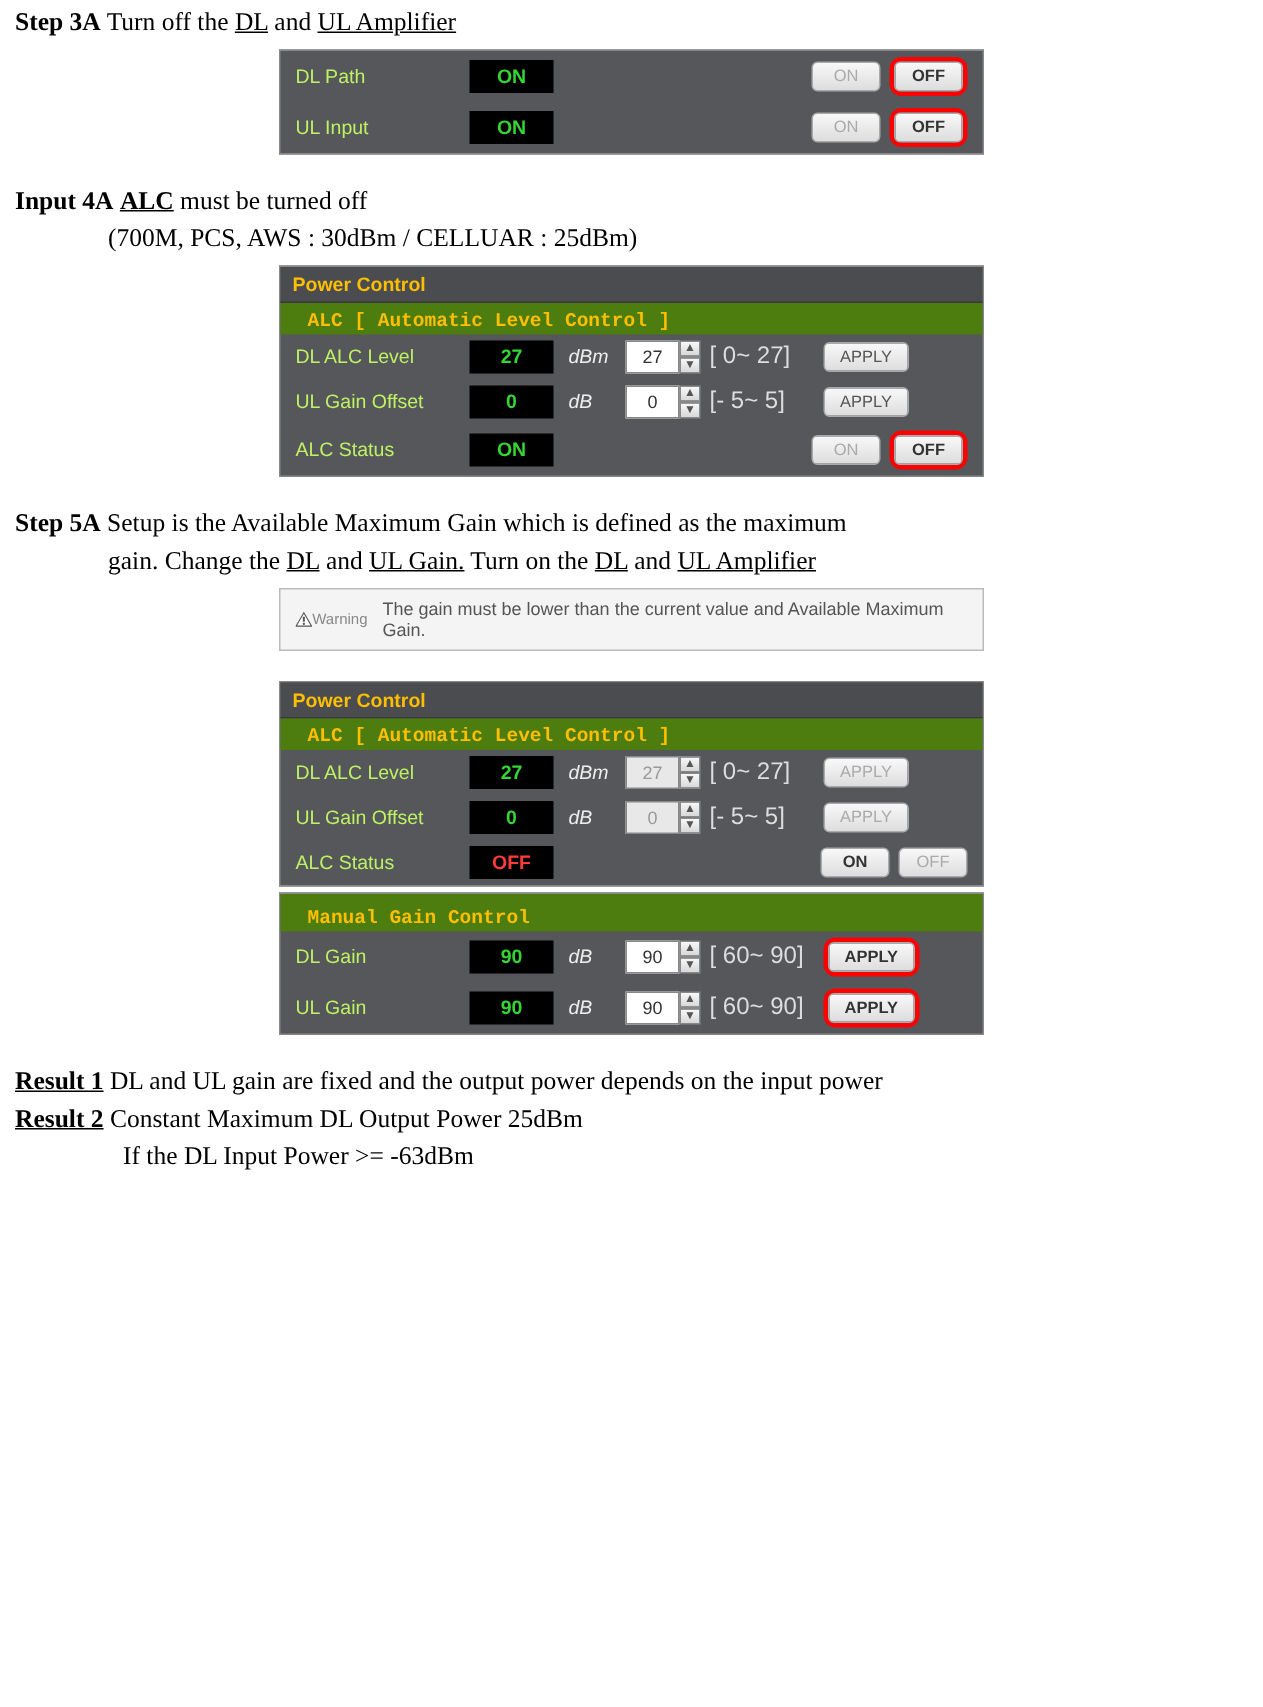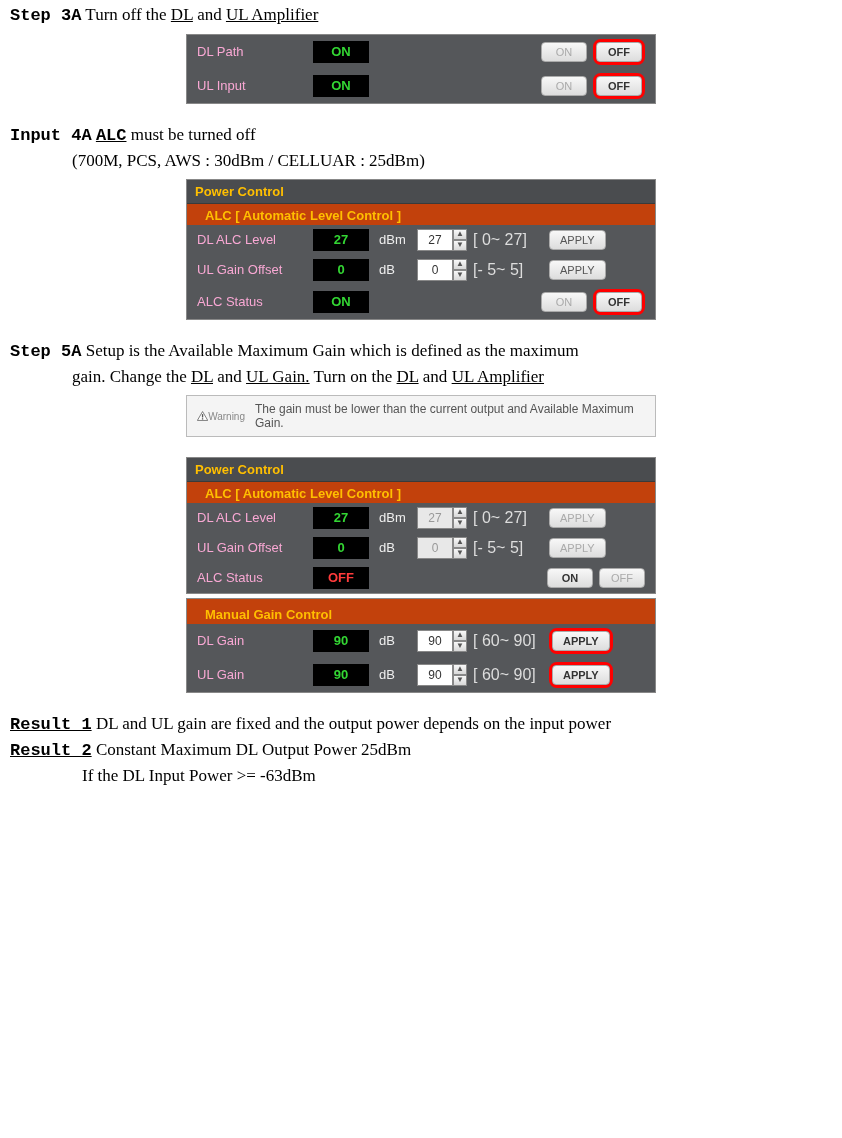--- a/index.html
+++ b/index.html
@@ -5,21 +5,21 @@
     * { margin: 0; padding: 0; box-sizing: border-box; }
     body {
       background: #fff;
       font-family: Georgia, 'Times New Roman', serif;
       font-size: 17px;
       color: #000;
       width: 842px;
       padding: 4px 10px 20px 10px;
     }
     .step-line { margin-bottom: 2px; }
-    .step-label { font-weight: bold; font-family: Liberation Mono, monospace; }
+    .step-label { font-weight: bold; }
     .underline { text-decoration: underline; }
     .indent { margin-left: 62px; }
     .panel-wrap { display: flex; justify-content: center; margin: 6px 0 20px 0; }
 
     
     .panel {
       background: #55575a;
       border: 1px solid #888;
       color: #fff;
       font-family: Arial, sans-serif;
@@ -29,41 +29,42 @@
       background: #4a4c4f;
       color: #ffbf00;
       font-weight: bold;
       padding: 4px 8px;
       border-bottom: 1px solid #3a3a3a;
     }
     .panel-subheader {
       color: #ffbf00;
       font-weight: bold;
       padding: 4px 8px 2px 18px;
-      background: #c2410c;
+      background: #4d7c0f;
+      font-family: Liberation Mono, monospace;
     }
     .panel-row {
       display: flex;
       align-items: center;
       padding: 4px 10px;
       gap: 6px;
     }
-    .row-label { width: 110px; color: #f9a8d4; }
+    .row-label { width: 110px; color: #bef264; }
     .value-box {
       width: 56px;
       height: 22px;
       background: #000;
       color: #33d633;
       display: flex;
       align-items: center;
       justify-content: center;
       font-weight: bold;
     }
     .value-box.red { color: #ff3b3b; }
-    .unit { width: 36px; color: #eee; padding-left: 4px; }
+    .unit { width: 36px; color: #eee; padding-left: 4px; font-style: italic; }
     .spinner {
       display: flex;
       align-items: center;
       height: 22px;
     }
     .spinner-input {
       width: 36px;
       height: 22px;
       background: #fff;
       color: #333;
@@ -234,21 +235,21 @@
 <div class="panel-wrap">
   <div class="warning-box">
     <div class="warning-icon">
       <svg viewBox="0 0 30 26">
         <polygon points="15,1 29,25 1,25" fill="#fff" stroke="#555" stroke-width="2"></polygon>
         <rect x="13.2" y="8" width="3.6" height="9" fill="#555"></rect>
         <rect x="13.2" y="19" width="3.6" height="3.6" fill="#555"></rect>
       </svg>
       <div class="warning-icon-label">Warning</div>
     </div>
-    <div style="flex:1;">The gain must be lower than the current output and Available Maximum Gain.</div>
+    <div style="flex:1;">The gain must be lower than the current value and Available Maximum Gain.</div>
   </div>
 </div>
 
 <div class="panel-wrap" style="margin-top:20px;">
   <div style="width:470px;">
     <div class="panel" style="width:100%;">
       <div class="panel-header">Power Control</div>
       <div class="panel-subheader">ALC [ Automatic Level Control ]</div>
 
       <div class="panel-row">

